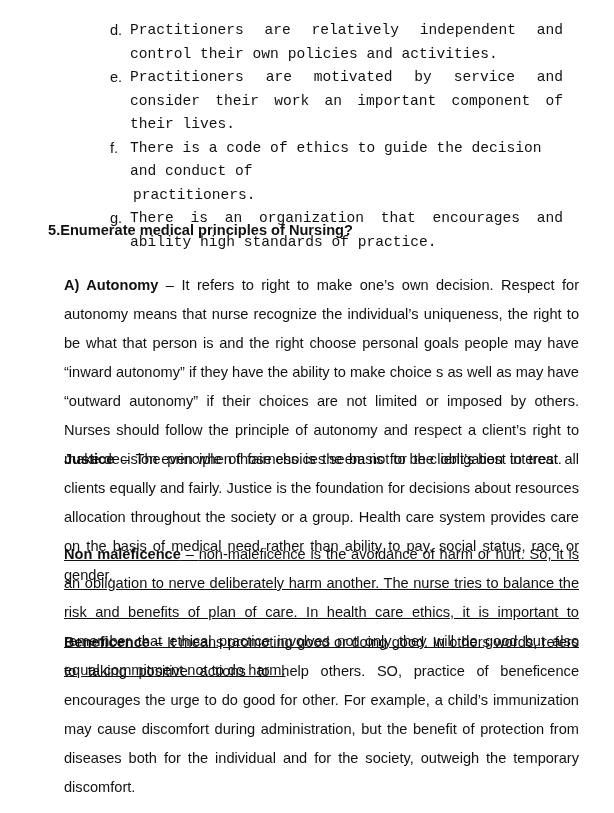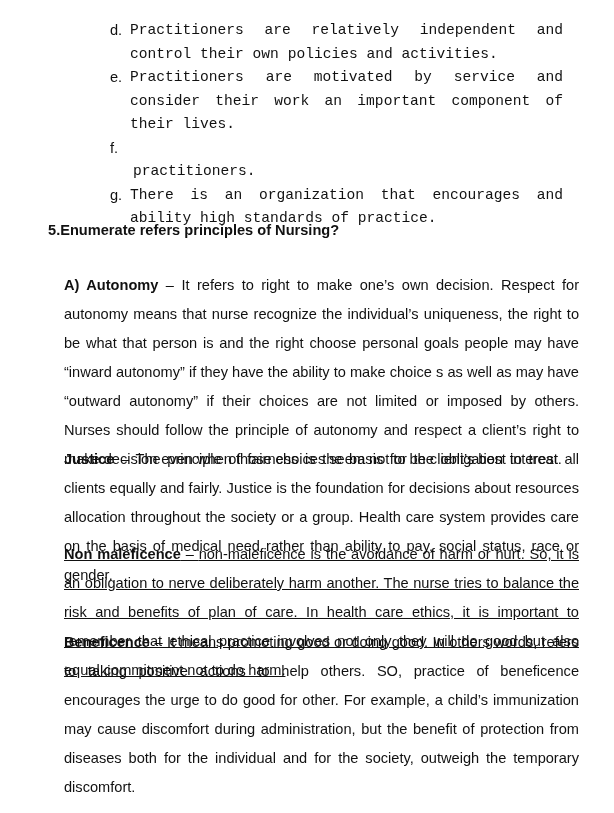--- a/index.html
+++ b/index.html
@@ -87,31 +87,31 @@
       <span class="list-marker">d.</span>
       <span class="list-text">Practitioners are relatively independent and control their own policies and activities.</span>
     </li>
     <li class="list-item">
       <span class="list-marker">e.</span>
       <span class="list-text">Practitioners are motivated by service and consider their work an important component of their lives.</span>
     </li>
     <li class="list-item">
       <span class="list-marker">f.</span>
       <span class="list-text" style="text-align:left;">
-        <br>
+        <span>There is a code of ethics to guide the decision and conduct of</span><br>
         <span class="cont">practitioners.</span>
       </span>
     </li>
     <li class="list-item">
       <span class="list-marker">g.</span>
       <span class="list-text">There is an organization that encourages and ability high standards of practice.</span>
     </li>
   </ul>
 
-  <p class="heading"><span>5</span><span>.Enumerate refers principles of Nursing?</span></p>
+  <p class="heading"><span>5</span><span>.Enumerate medical principles of Nursing?</span></p>
 
   <p class="para" id="p-autonomy"><span class="term">A) Autonomy</span><span> – </span><span>It refers to right to make one’s own decision. Respect for autonomy means that nurse recognize the individual’s uniqueness, the right to be what that person is and the right choose personal goals people may have “inward autonomy” if they have the ability to make choice s as well as may have “outward autonomy” if their choices are not limited or imposed by others. Nurses should follow the principle of autonomy and respect a client’s right to make decision even when those choices seem not to be client’s best interest.</span></p>
 
   <p class="para" id="p-justice"><span class="term">Justice</span><span> – </span><span>The principle of fairness is the basis for the obligation to treat all clients equally and fairly. Justice is the foundation for decisions about resources allocation throughout the society or a group. Health care system provides care on the basis of medical need rather than ability to pay, social status, race or gender.</span></p>
 
   <p class="para" id="p-nonmal"><span class="term">Non maleficence</span><span> – </span><span>non-maleficence is the avoidance of harm or hurt. So, it is an obligation to nerve deliberately harm another. The nurse tries to balance the risk and benefits of plan of care. In health care ethics, it is important to remember that ethical practice involves not only they will do good but also equal commitment not to do harm.</span></p>
 
   <p class="para" id="p-benef"><span class="term">Beneficence</span><span> – </span><span>It means promoting good or doing good. In others words, refers to taking positive actions to help others. SO, practice of beneficence encourages the urge to do good for other. For example, a child’s immunization may cause discomfort during administration, but the benefit of protection from diseases both for the individual and for the society, outweigh the temporary discomfort.</span></p>
 
 </div>

